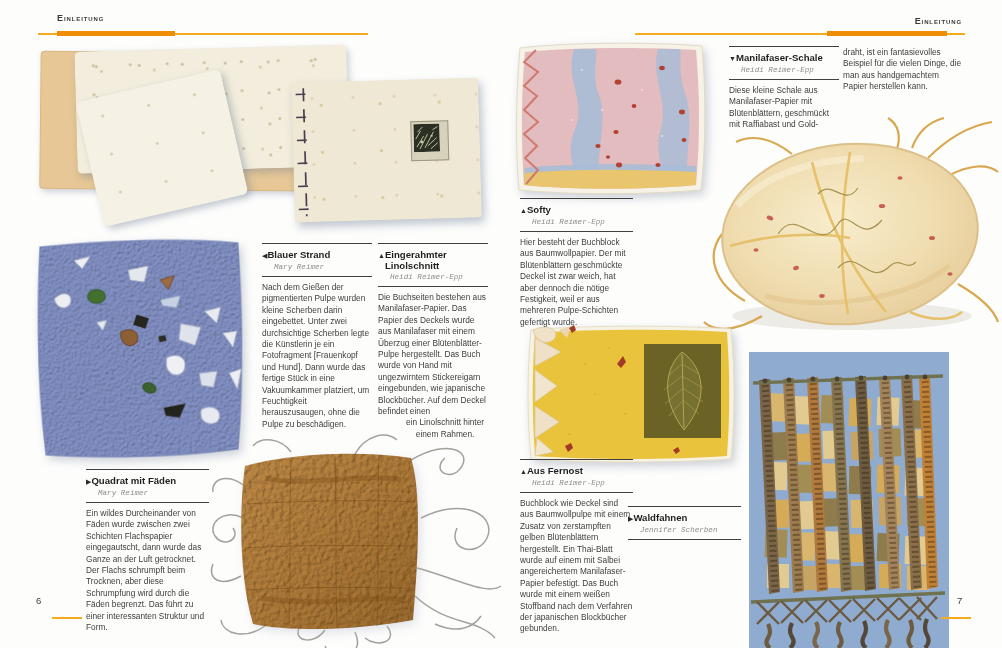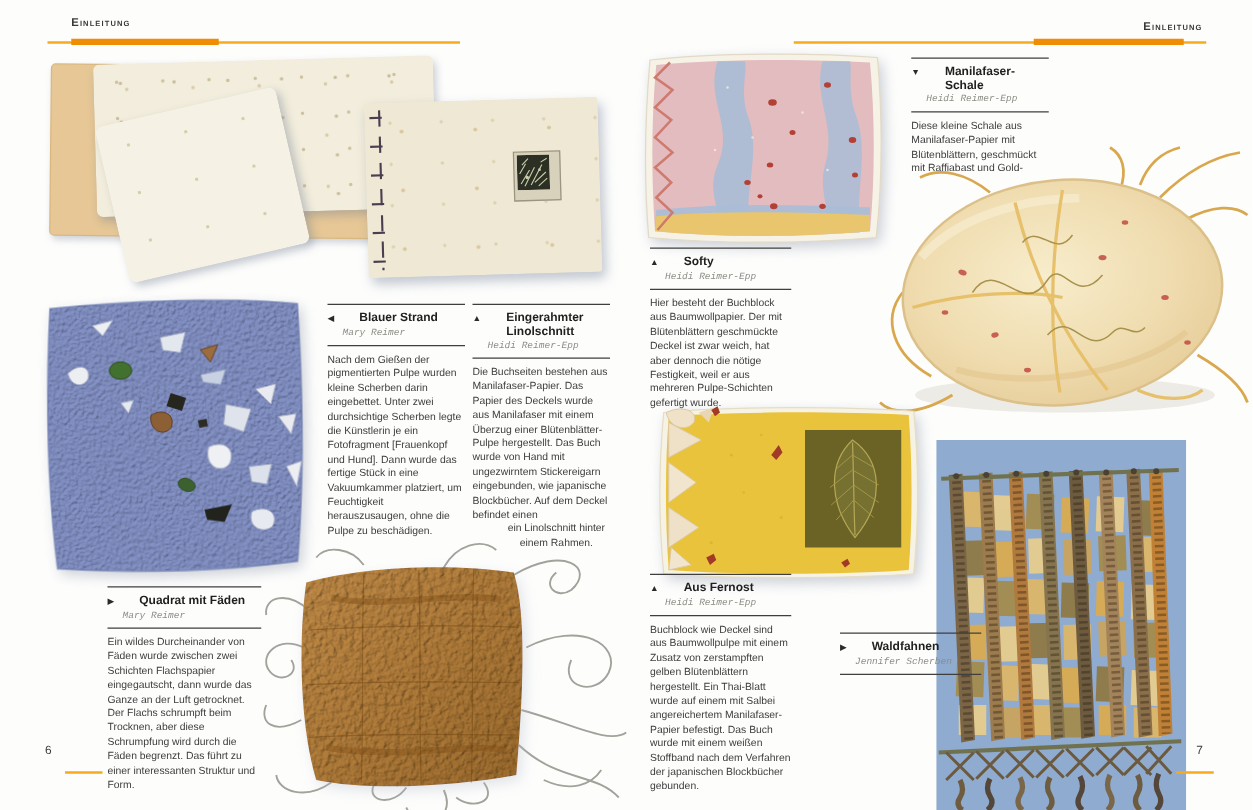--- a/index.html
+++ b/index.html
@@ -14,33 +14,33 @@
   .rule-thin{position:absolute;height:2px;background:#F6AA1C;}
   .rule-thick{position:absolute;height:5px;background:#EF8E05;}
   #hline-l{left:38px;top:33px;width:330px;}
   #hbar-l{left:57px;top:31px;width:118px;}
   #hline-r{left:635px;top:33px;width:330px;}
   #hbar-r{left:827px;top:31px;width:120px;}
 
   
   .caption{position:absolute;}
   .cap-rule{border-top:1.6px solid #3f3f3f;margin-bottom:5px;}
-  .cap-head{display:flex;gap:20px;font-weight:bold;font-size:9.6px;line-height:11px;color:#1f1f1f;}
+  .cap-head{display:flex;gap:0;font-weight:bold;font-size:9.6px;line-height:11px;color:#1f1f1f;}
   .cap-arrow{font-size:7px;padding-top:1px;color:#2a2a2a;}
   .cap-author{font-style:italic;font-size:7.6px;color:#8d8d86;margin:2px 0 5px 12px;font-family:Liberation Mono, monospace;}
   .cap-body{font-size:8.3px;line-height:11.4px;color:#3d3d3d;margin-top:1px;}
   .cap-body-end{font-size:8.3px;line-height:11.4px;color:#3d3d3d;text-align:center;width:78%;margin-left:22%;}
   #cap-blauer{left:262px;top:243px;width:110px;}
   #cap-linol{left:378px;top:243px;width:110px;}
   #cap-quadrat{left:86px;top:469px;width:123px;}
   #cap-schale{left:729px;top:46px;width:110px;}
   #cont-schale{left:843px;top:47px;width:120px;font-size:8.3px;line-height:11.4px;}
   #cap-softy{left:520px;top:198px;width:113px;}
   #cap-fernost{left:520px;top:459px;width:113px;}
-  #cap-waldfahnen{left:672px;top:506px;width:113px;}
+  #cap-waldfahnen{left:628px;top:506px;width:113px;}
 
   
   .pagenum{position:absolute;font-size:9.5px;color:#3a3a3a;}
   #pn-left{left:36px;top:595px;}
   #pn-right{left:957px;top:595px;}
   .pn-line{position:absolute;height:2px;background:#F6AA1C;width:30px;top:617px;}
   #pnl-left{left:52px;}
   #pnl-right{left:941px;}
 
   
@@ -466,20 +466,21 @@
   <div class="caption" id="cap-schale">
     <div class="cap-rule"></div>
     <div class="cap-head">
         <span class="cap-arrow">▼</span>
         <span>Manilafaser-Schale</span>
       </div>
     <div class="cap-author">Heidi Reimer-Epp</div>
     <div class="cap-rule"></div>
     <div class="cap-body">Diese kleine Schale aus Manilafaser-Papier mit Blütenblättern, geschmückt mit Raffiabast und Gold-</div>
   </div>
+  <div class="caption" id="cont-schale">draht, ist ein fantasievolles Beispiel für die vielen Dinge, die man aus handgemachtem Papier herstellen kann.</div>
 
   <div class="caption" id="cap-softy">
     <div class="cap-rule"></div>
     <div class="cap-head">
         <span class="cap-arrow">▲</span>
         <span>Softy</span>
       </div>
     <div class="cap-author">Heidi Reimer-Epp</div>
     <div class="cap-rule"></div>
     <div class="cap-body">Hier besteht der Buchblock aus Baumwollpapier. Der mit Blütenblättern geschmückte Deckel ist zwar weich, hat aber dennoch die nötige Festigkeit, weil er aus mehreren Pulpe-Schichten gefertigt wurde.</div>

